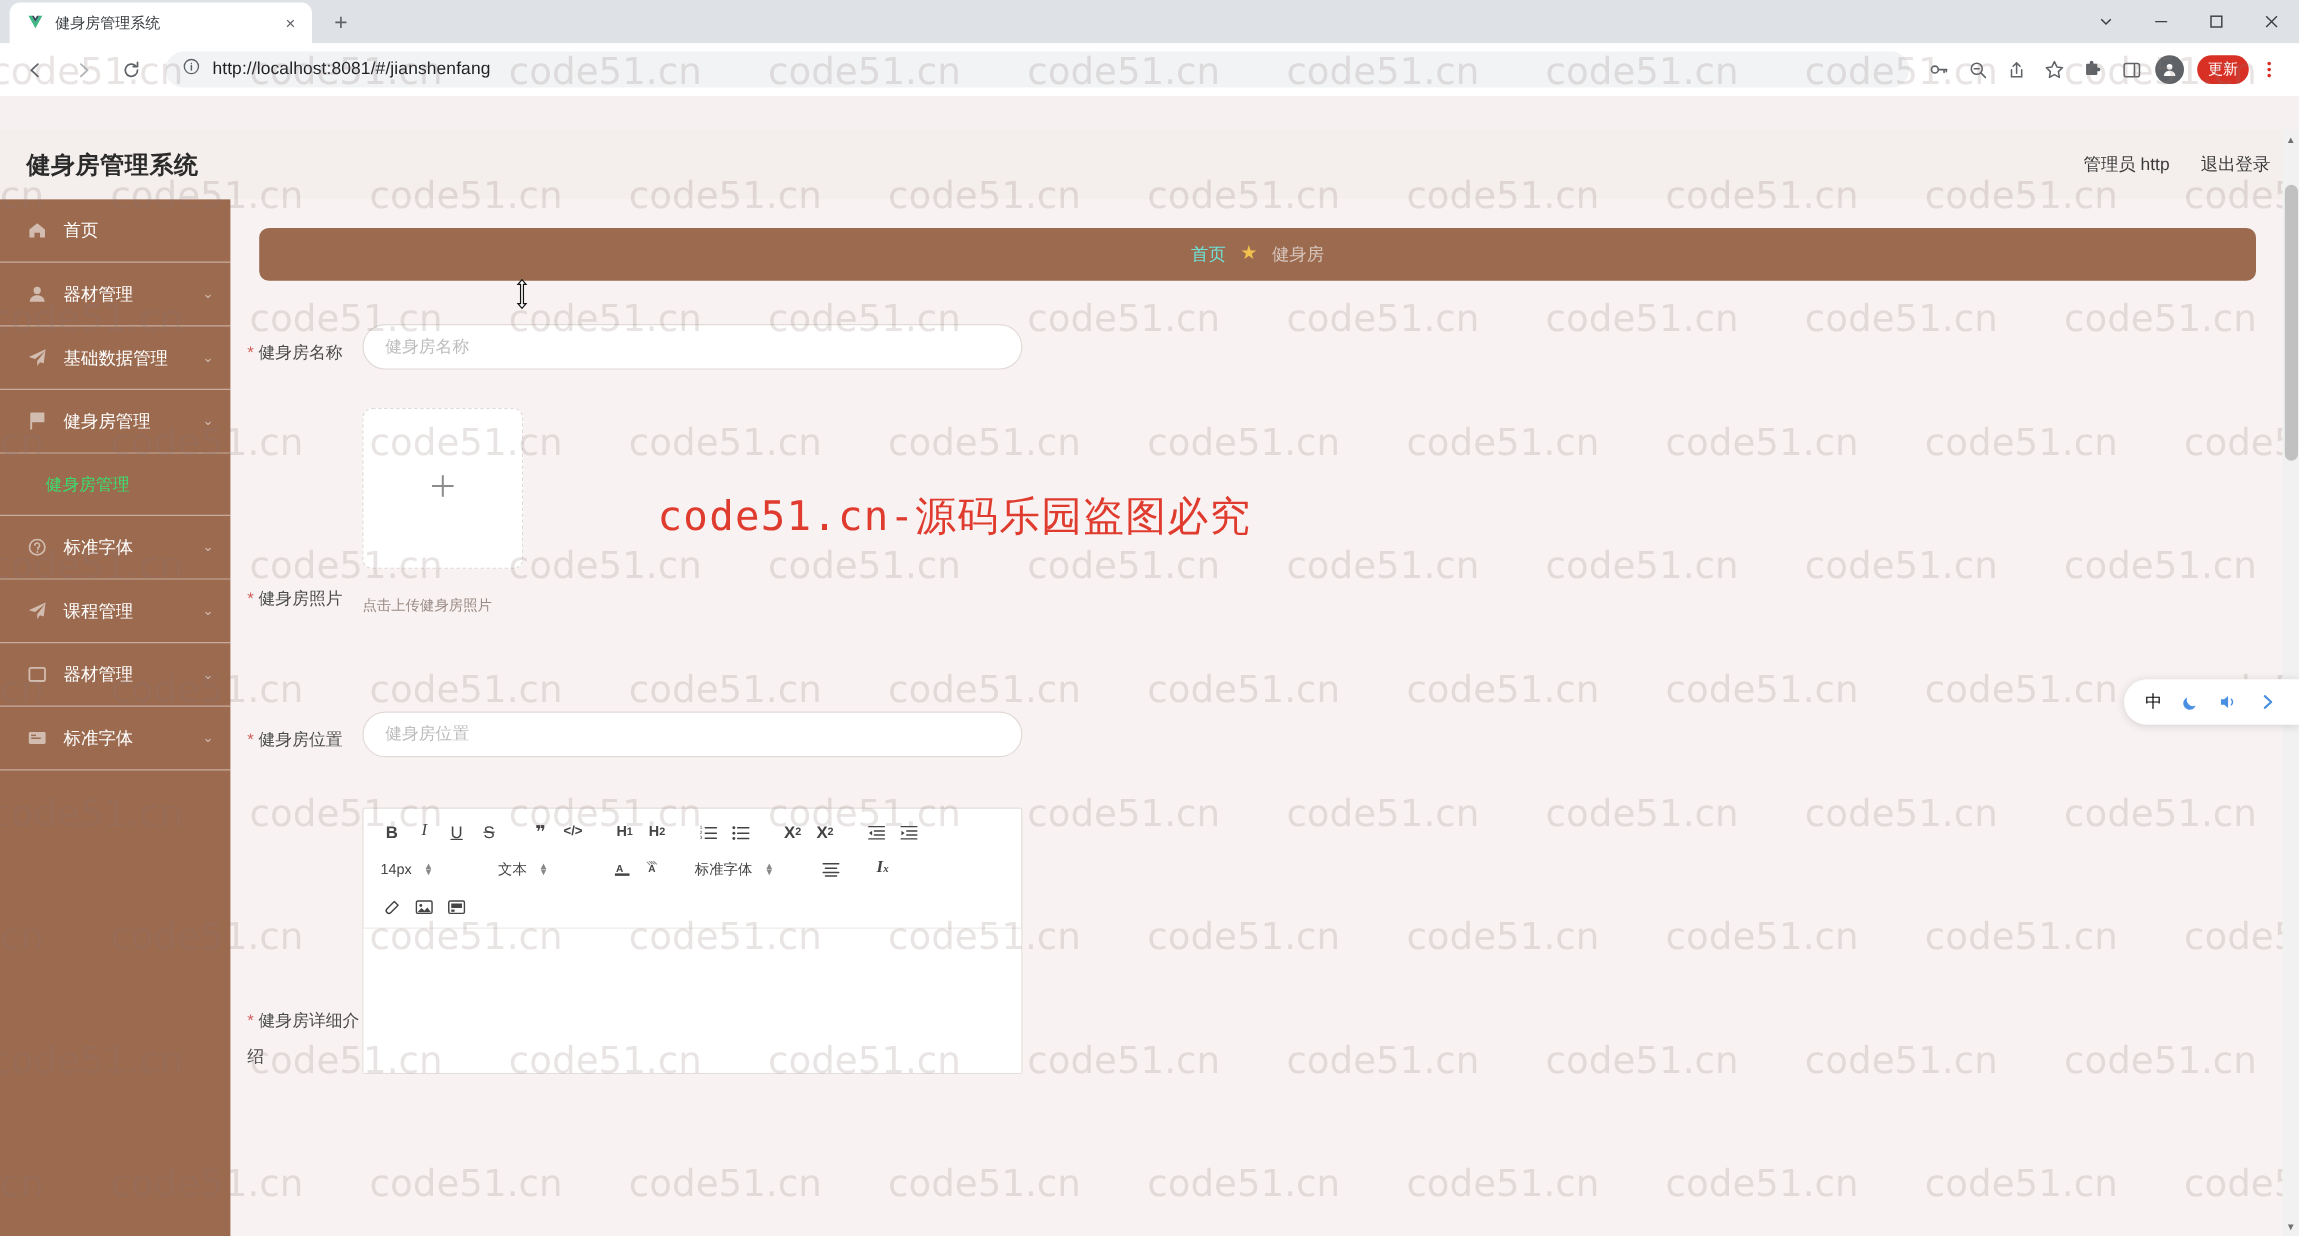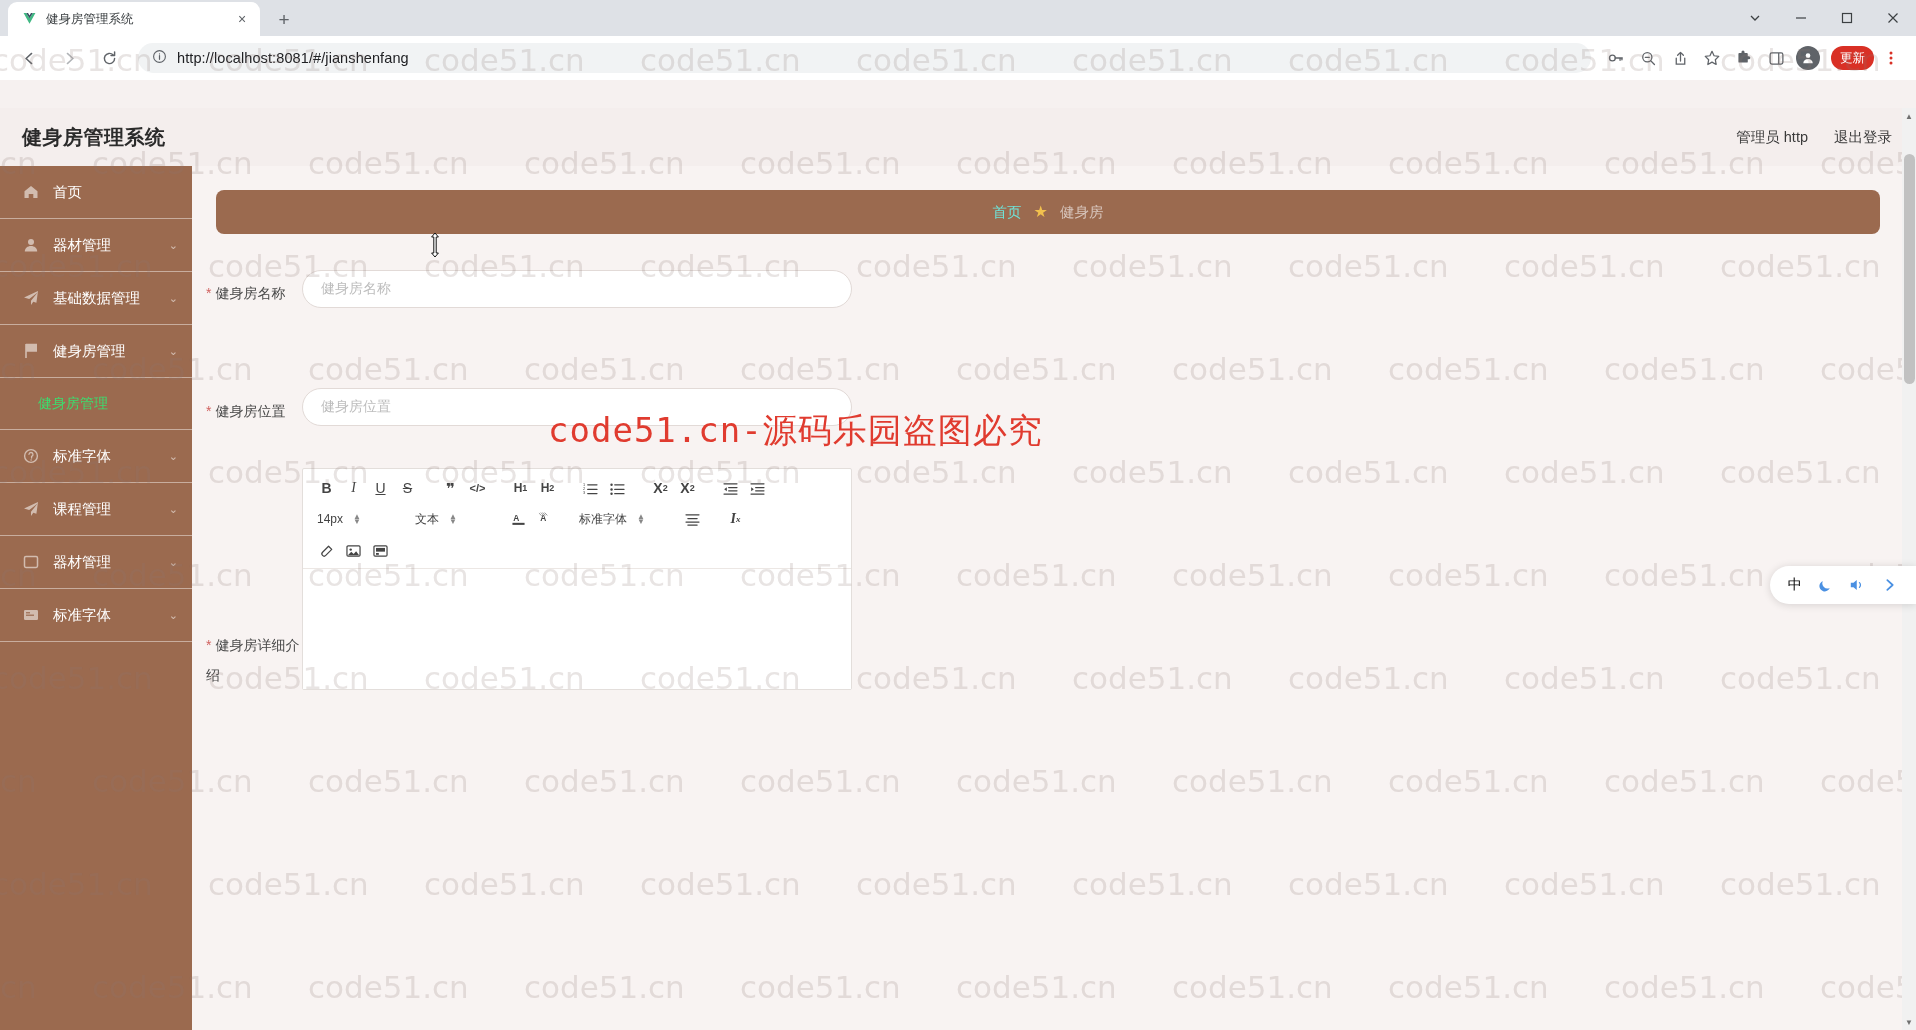--- a/index.html
+++ b/index.html
@@ -500,20 +500,35 @@
 
           <div class="form-row" style="margin-top:16px;">
             <div class="form-label">
               <span class="req">*</span><span>健身房名称</span>
             </div>
             <div class="form-ctrl">
               <div class="pill-input">健身房名称</div>
             </div>
           </div>
 
+          <div class="form-row" style="margin-top:32px;">
+            <div class="form-label" style="padding-top:96px;">
+              <span class="req">*</span><span>健身房照片</span>
+            </div>
+            <div class="form-ctrl">
+              <div class="uploader">
+                <span>
+                  <svg width="28" height="28" viewBox="0 0 28 28">
+                      <path d="M14 5v18M5 14h18" stroke="#8c8c8c" stroke-width="1.7"></path>
+                    </svg>
+                </span>
+              </div>
+              <div class="upload-hint">点击上传健身房照片</div>
+            </div>
+          </div>
 
           <div class="form-row" style="margin-top:78px;">
             <div class="form-label">
               <span class="req">*</span><span>健身房位置</span>
             </div>
             <div class="form-ctrl">
               <div class="pill-input">健身房位置</div>
             </div>
           </div>
 

